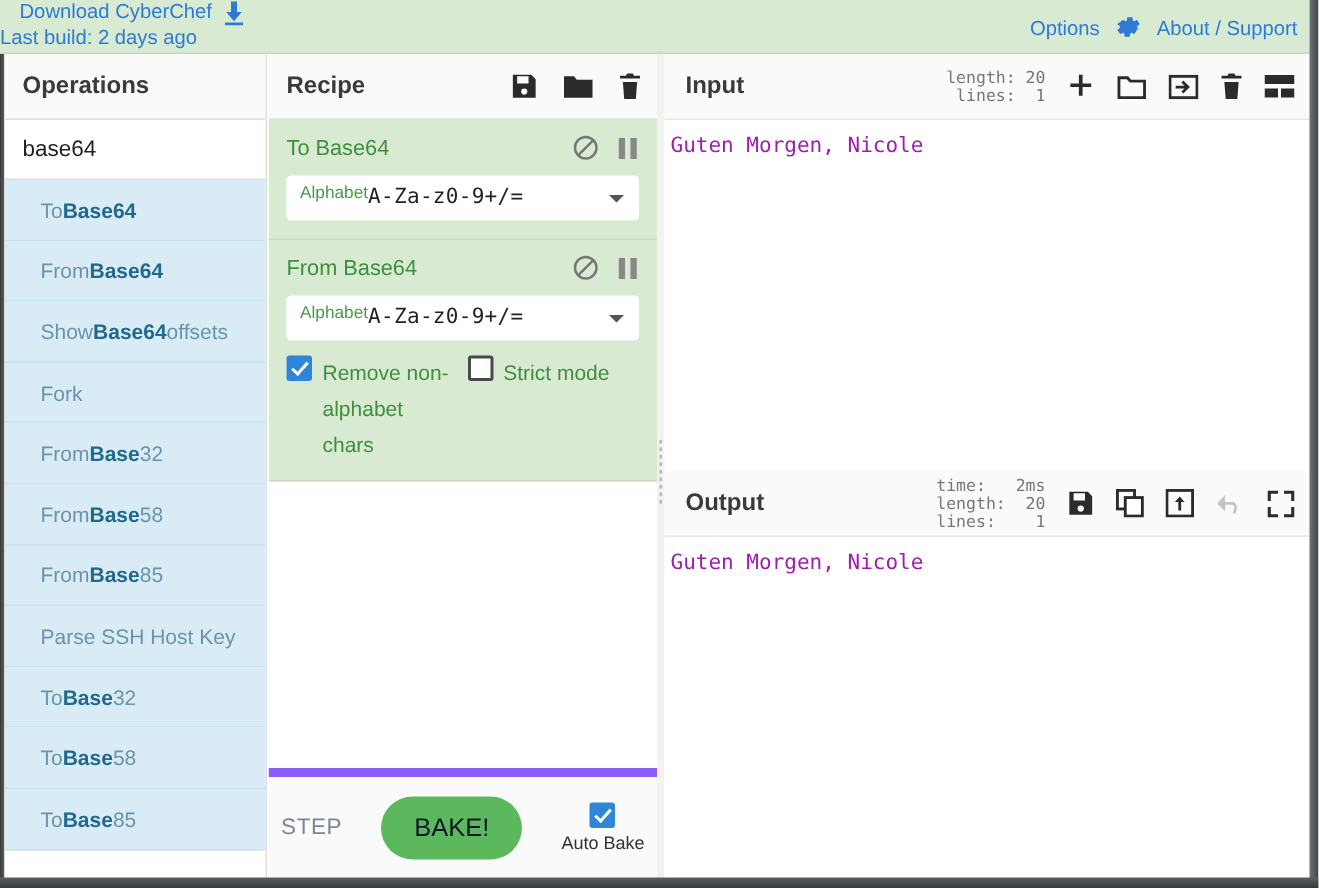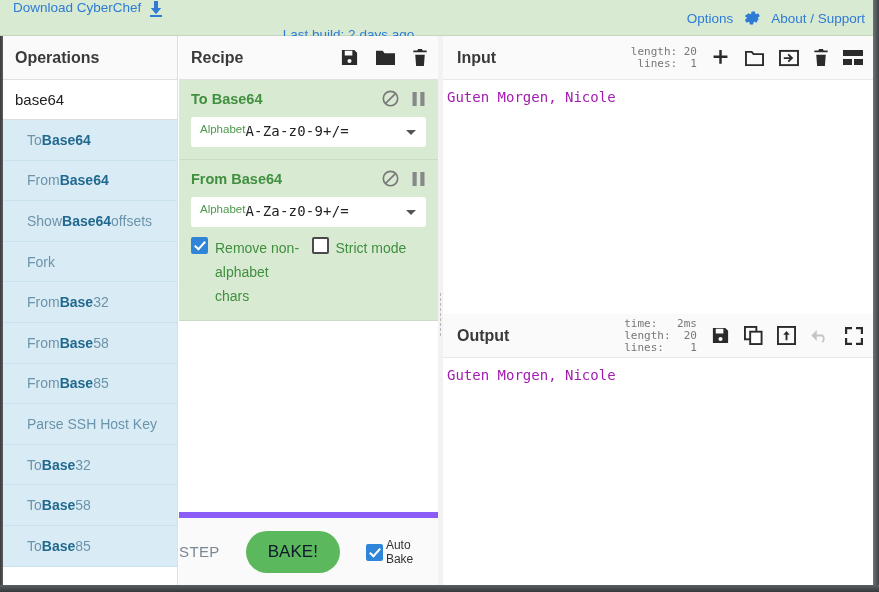--- a/index.html
+++ b/index.html
@@ -36,22 +36,22 @@
     background: #d9ead3;
     border-bottom: 1px solid #c3d9bb;
     display: flex; align-items: center;
     font-size: 13.5px;
   }
   .banner-left {
     position: absolute; left: 13px; top: 0; height: 36px;
     display: flex; align-items: flex-start; gap: 7px;
   }
   .banner-center {
-    position: absolute; left: 0; width: 697px; top: 16px; height: 36px;
-    display: flex; align-items: center; justify-content: center;
+    position: absolute; left: 0; width: 697px; top: 6px; height: 36px;
+    display: flex; align-items: center; justify-content: flex-start;
   }
   .banner-right {
     position: absolute; right: 8px; top: 0; height: 36px;
     display: flex; align-items: center; gap: 10px;
   }
   .banner a, .banner .lnk {
     color: #2e7bd6; text-decoration: none; cursor: pointer; white-space: nowrap;
   }
   .banner .lastbuild { color: #2e7bd6; }
   .icon-dl, .icon-gear { display: inline-block; vertical-align: middle; }
@@ -113,21 +113,21 @@
   .rec-op {
     background: #d9ead3;
     border-bottom: 1px solid #cadcc3;
     padding: 10px 12px 12px 12px;
   }
   .rec-op-head {
     display: flex; align-items: center; justify-content: space-between;
     margin-bottom: 10px;
   }
   .rec-op-title {
-    font-size: 14.5px; font-weight: bold; color: #3f8f3f;
+    font-size: 14.5px; font-weight: normal; color: #3f8f3f;
   }
   .rec-op-ctrls { display: flex; align-items: center; gap: 12px; }
 
   .arg-field {
     background: #ffffff; border-radius: 3px;
     padding: 5px 9px 6px 9px;
     position: relative;
     display: flex; flex-direction: row;
   }
   .arg-label { font-size: 11.5px; color: #4a9a4a; line-height: 14px; }
@@ -168,21 +168,21 @@
   }
   #step-btn {
     font-size: 15px; color: #7b8794; letter-spacing: 0.4px; cursor: pointer;
     background: none; border: none; font-family: "Liberation Sans", sans-serif;
   }
   #bake-btn {
     background: #5cb85c; color: #0f172a; border: none; cursor: pointer;
     font-size: 17px; padding: 11px 22px; border-radius: 26px;
     font-family: "Liberation Sans", sans-serif;
   }
-  #autobake { display: flex; flex-direction: row; align-items: center; gap: 3px; }
+  #autobake { display: flex; flex-direction: column; align-items: center; gap: 3px; }
   #autobake .lbl { font-size: 12px; color: #333333; }
 
   
   .vsplit {
     position: absolute; left: 438px; top: 36px; width: 5px; height: 556px;
     background: #f2f2f2;
   }
   .vsplit .grip {
     position: absolute; left: 1px; top: 50%; margin-top: -22px;
     width: 3px; height: 44px;

